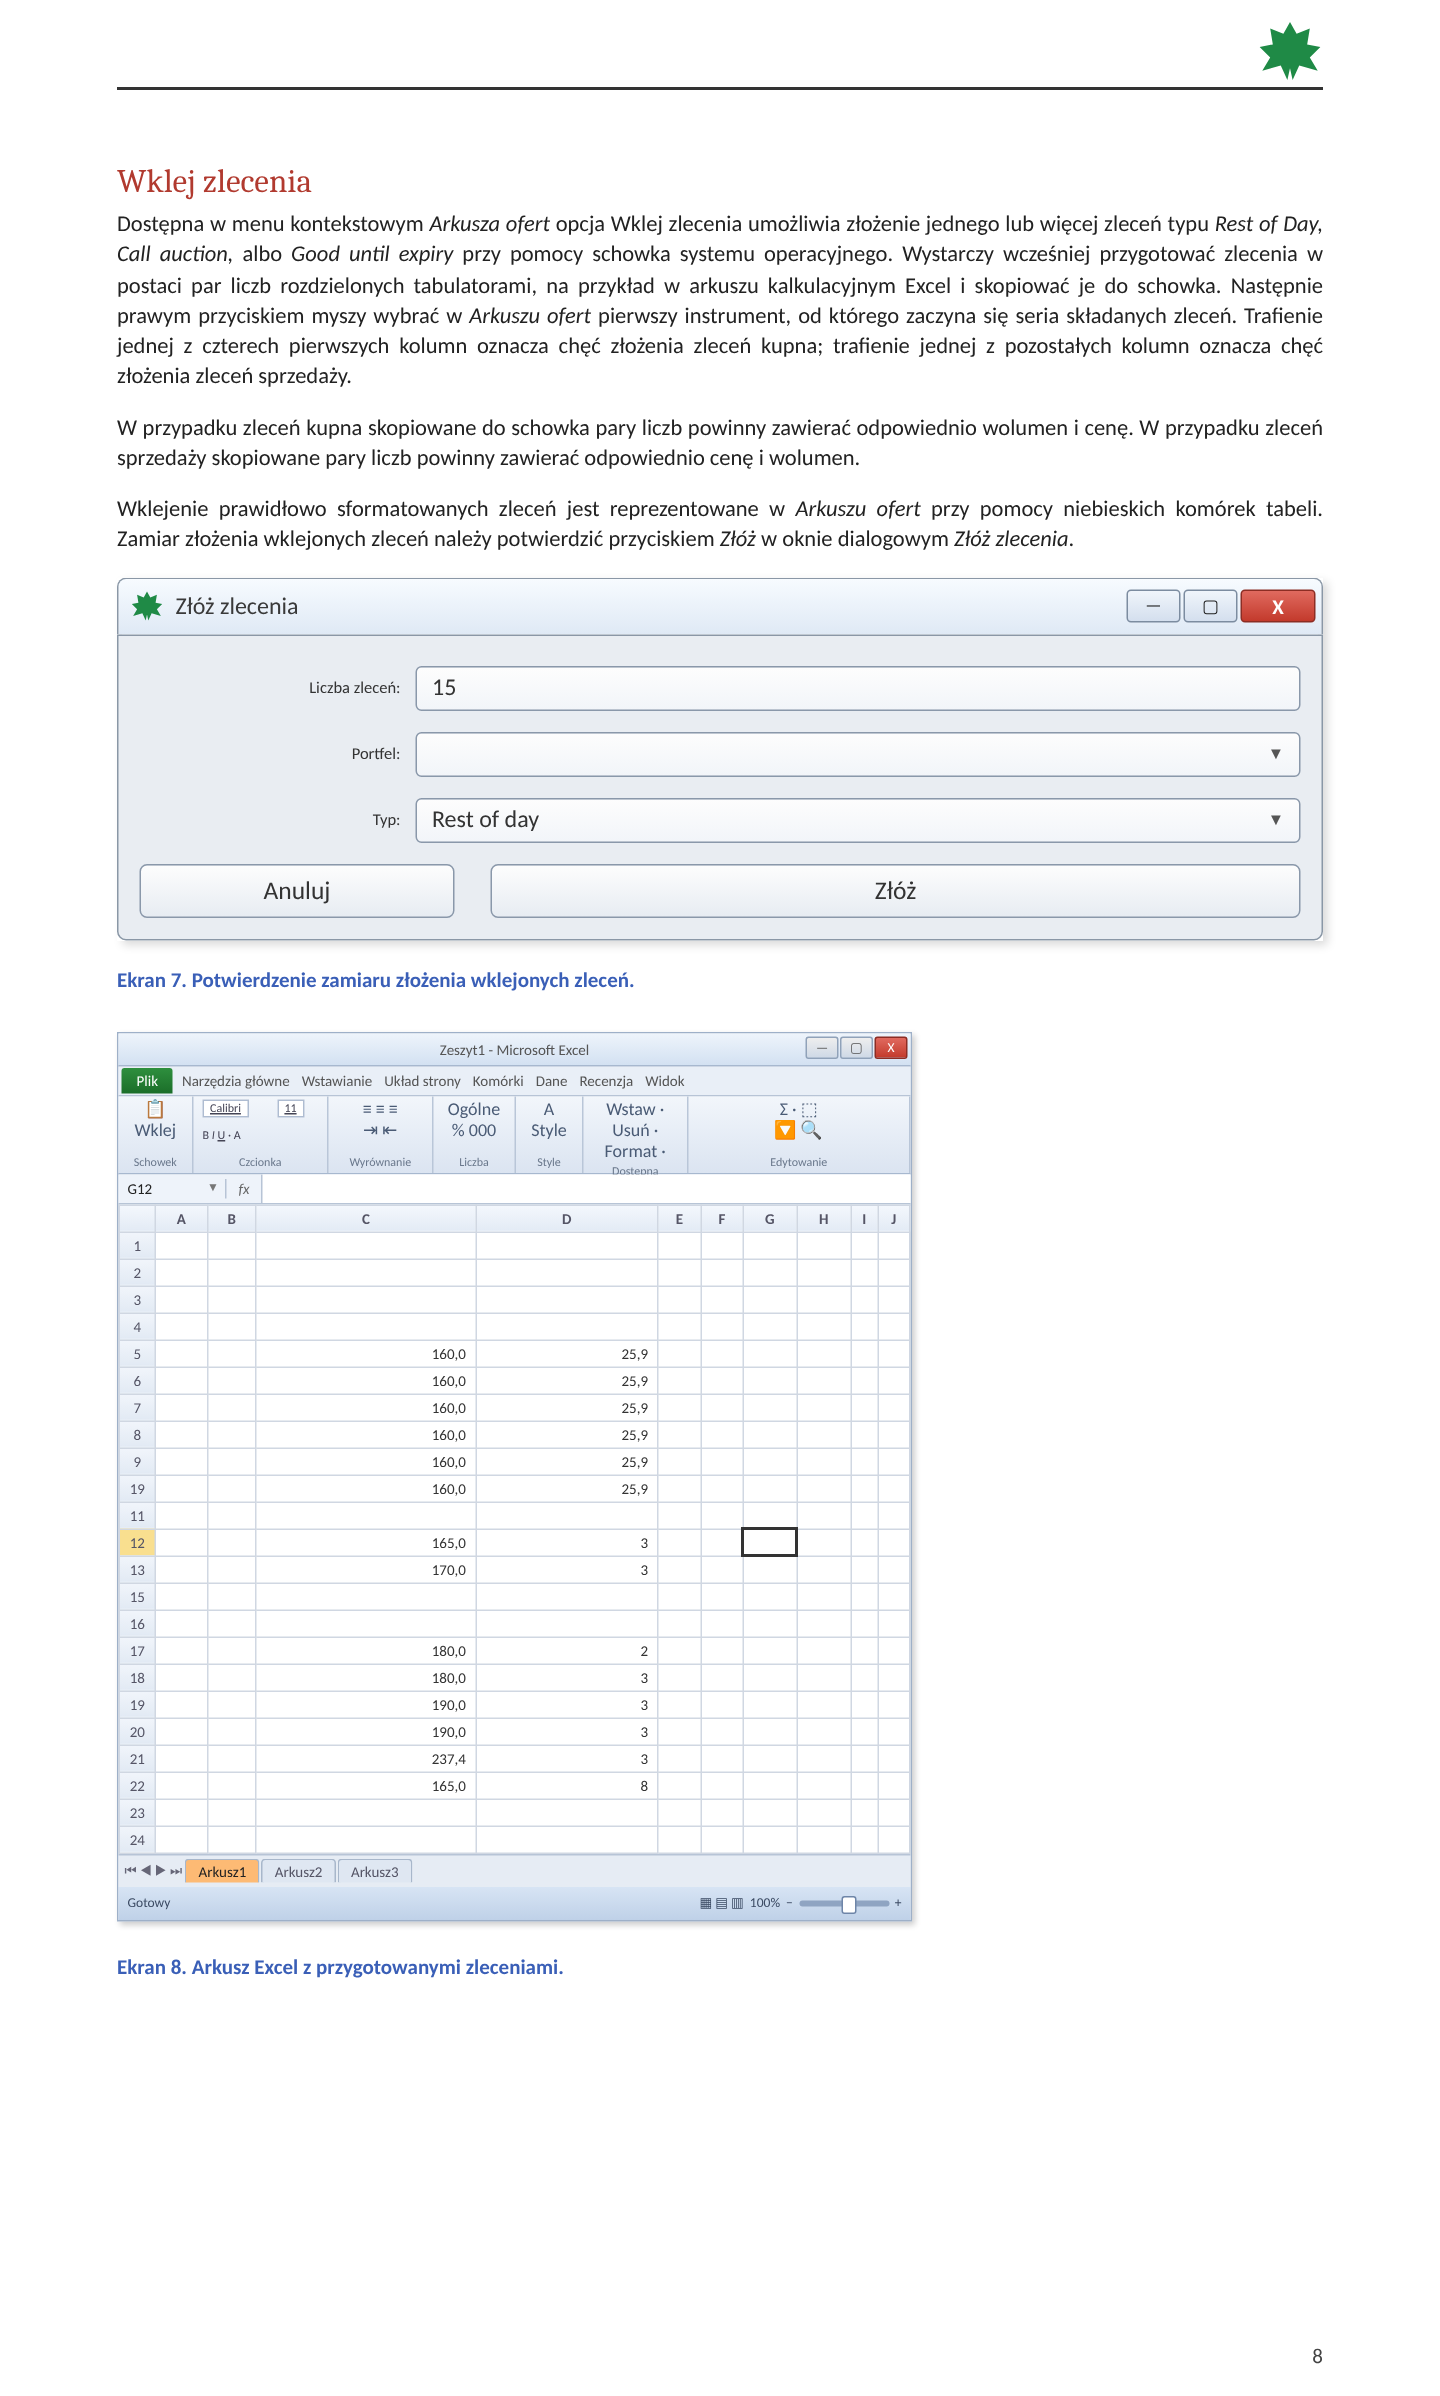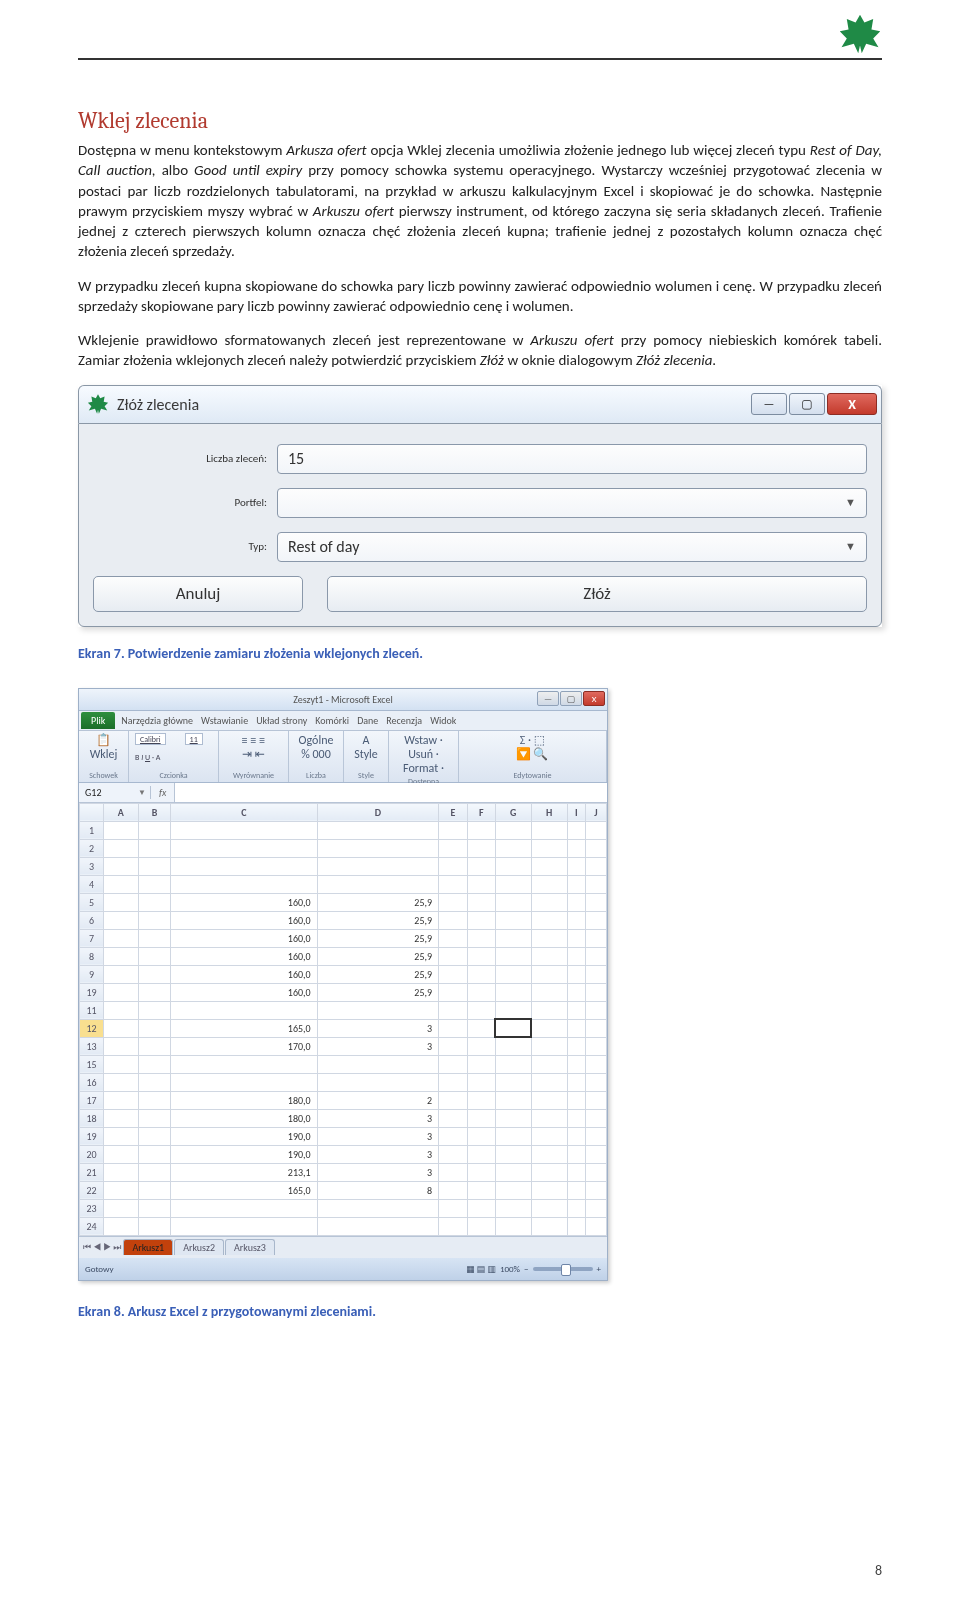--- a/index.html
+++ b/index.html
@@ -173,21 +173,21 @@
   .ex-grid th.rowh { width: 24px; }
   .ex-grid td.rowh { background: linear-gradient(#f1f5fb,#e2eaf4); width:24px; color:#556; text-align:center;}
   .ex-grid td.v { text-align: right; padding-right: 6px; }
   .ex-grid tr.selrow td.rowh { background: #f9df8f; }
   .ex-grid td.selcell { border: 2px solid #333; }
   .ex-tabs {
     height: 22px; background: #e6ecf4; display:flex; align-items:center;
     padding-left: 4px; border-top:1px solid #b7c4d6;
   }
   .ex-tabs .tabnav { color:#667; margin-right:2px; font-size:9px; }
-  .ex-tabs .sheet { background:#c2410c; border:1px solid #a8b7cb; border-bottom:none; padding:1px 8px; border-radius:3px 3px 0 0; margin-right:1px;}
+  .ex-tabs .sheet { background:#fdba74; border:1px solid #a8b7cb; border-bottom:none; padding:1px 8px; border-radius:3px 3px 0 0; margin-right:1px;}
   .ex-tabs .sheet.inact { background:#dfe7f2; color:#556;}
   .ex-status {
     height: 22px; background: linear-gradient(#d7e4f4,#bfd1e8);
     display:flex; align-items:center; justify-content:space-between;
     padding: 0 6px; color:#3b4a63; font-size:9px;
   }
   .ex-status .zoom { display:flex; align-items:center; gap:4px;}
   .ex-status .slider { width:60px; height:4px; background:#8fa4c2; border-radius:2px; position:relative;}
   .ex-status .slider::after { content:""; position:absolute; left:48%; top:-3px; width:8px; height:10px; background:#fff; border:1px solid #6e85a8; border-radius:2px;}
 
@@ -586,21 +586,21 @@
               <td></td>
               <td></td>
               <td></td>
               <td></td>
               <td></td>
             </tr>
             <tr>
               <td class="rowh">21</td>
               <td></td>
               <td></td>
-              <td class="v">213,1</td>
+              <td class="v">237,4</td>
               <td class="v">3</td>
               <td></td>
               <td></td>
               <td></td>
               <td></td>
               <td></td>
               <td></td>
             </tr>
             <tr>
               <td class="rowh">22</td>

